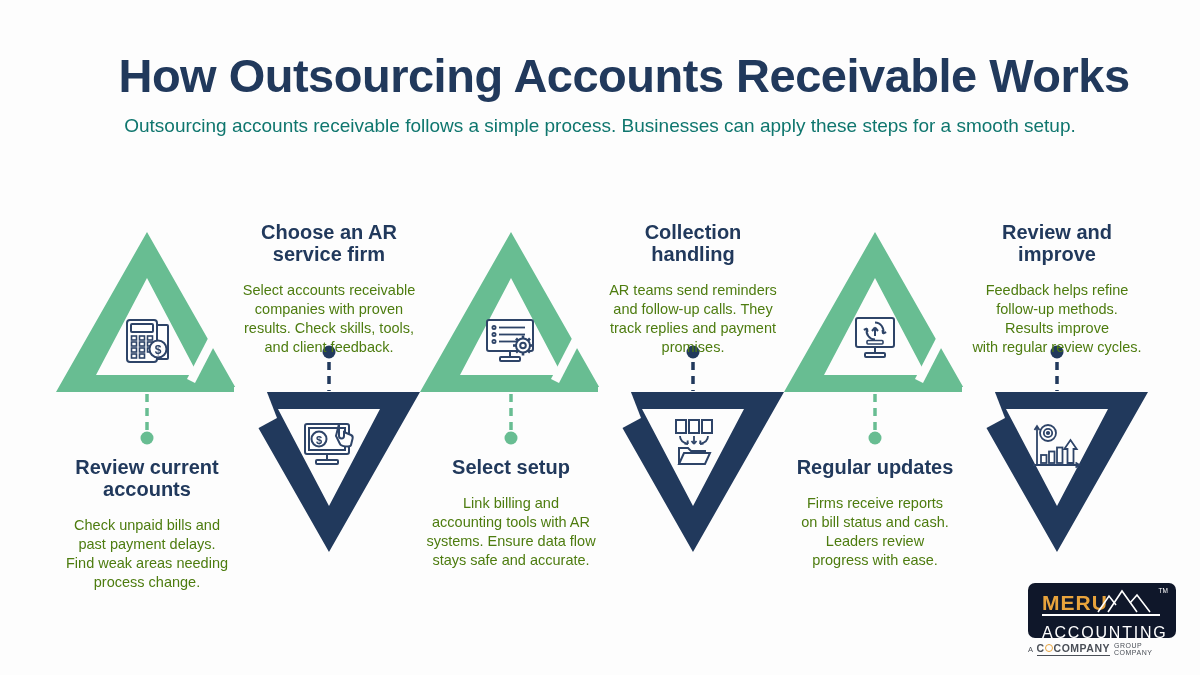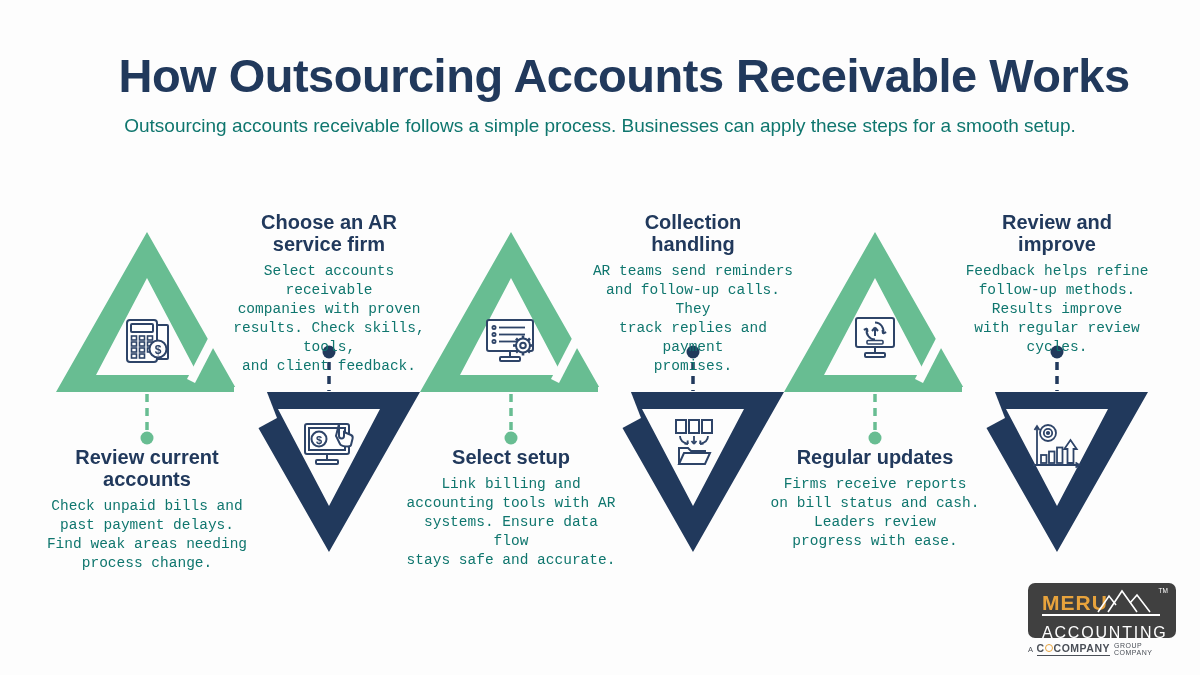--- a/index.html
+++ b/index.html
@@ -6,24 +6,24 @@
   .canvas{position:relative;width:1200px;height:675px;background:#fdfdfd;overflow:hidden;
           font-family:"Liberation Sans",sans-serif;}
   .page-title{position:absolute;left:0;top:52px;width:1200px;text-align:center;margin:0;
               font-size:47px;font-weight:700;color:#21395c;letter-spacing:-0.5px;line-height:1;padding-left:24px;}
   .page-subtitle{position:absolute;left:0;top:114px;width:1200px;text-align:center;margin:0;
                  font-size:19px;color:#0f766e;line-height:1.3;}
   .tri{position:absolute;overflow:visible;}
   .icon{position:absolute;overflow:visible;}
   .conn{position:absolute;overflow:visible;}
   .txt{position:absolute;width:214px;text-align:center;}
-  .txt .t{margin:6px;font-size:20px;font-weight:700;color:#21395c;line-height:22px;white-space:pre-line;}
-  .txt .d{margin:7px 0 0 0;font-size:14.5px;color:#0f766e;line-height:19px;white-space:pre-line;font-family:Liberation Mono, monospace;}
+  .txt .t{margin:16px;font-size:20px;font-weight:700;color:#21395c;line-height:22px;white-space:pre-line;}
+  .txt .d{margin:7px 0 0 0;font-size:14.5px;color:#4d7c0f;line-height:19px;white-space:pre-line;}
   
-  .logo-box{position:absolute;left:1028px;top:583px;width:148px;height:55px;background:#404040;
+  .logo-box{position:absolute;left:1028px;top:583px;width:148px;height:55px;background:#0f172a;
             border-radius:7px;}
   .logo-meru{position:absolute;left:14px;top:8px;font-size:21px;font-weight:700;color:#e8a33c;letter-spacing:1px;}
   .logo-mts{position:absolute;left:68px;top:4px;}
   .logo-tm{position:absolute;right:8px;top:4px;font-size:6.5px;color:#ffffff;}
   .logo-line{position:absolute;left:14px;top:31px;width:118px;height:2px;background:#ffffff;}
   .logo-acc{position:absolute;left:14px;top:41px;font-size:16px;font-weight:400;color:#ffffff;letter-spacing:1.8px;}
   .logo-tagline{position:absolute;left:1028px;top:642px;width:148px;display:flex;align-items:center;
                 justify-content:center;color:#4a4f57;}
   .tag-a{font-size:7.5px;margin-right:3px;letter-spacing:0.5px;}
   .tag-conf{display:inline-flex;align-items:center;font-size:10.5px;font-weight:700;letter-spacing:0.5px;

